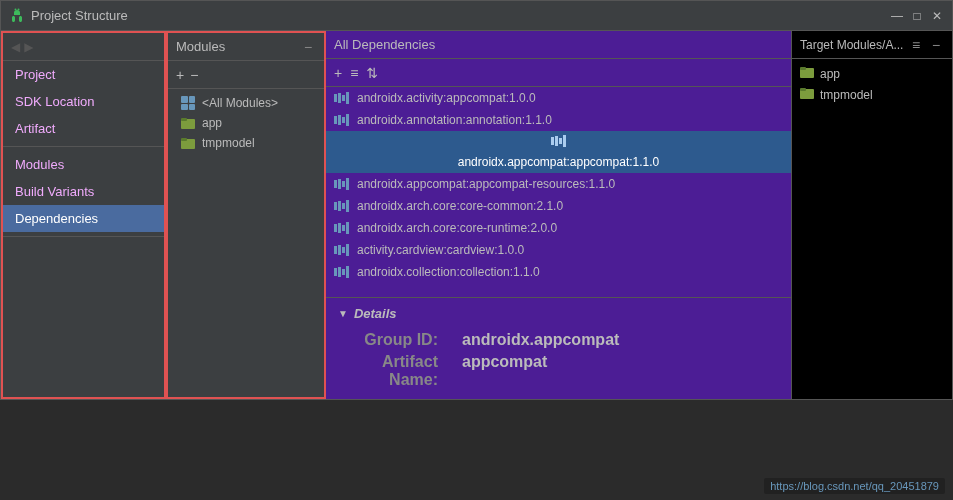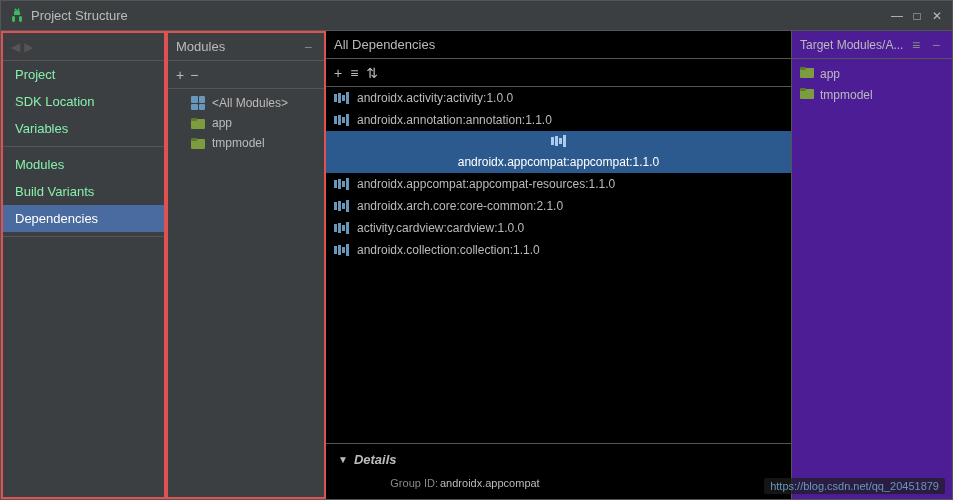--- a/index.html
+++ b/index.html
@@ -8,21 +8,21 @@
       height: 500px;
       background: #2b2b2b;
       font-family: 'Segoe UI', Arial, sans-serif;
       font-size: 13px;
       color: #bbbbbb;
       overflow: hidden;
     }
 
     .window {
       width: 953px;
-      height: 500px;
+      height: 400px;
       display: flex;
       flex-direction: column;
       background: #3c3f41;
       border: 1px solid #555;
     }
 
     
     .title-bar {
       background: #3c3f41;
       height: 30px;
@@ -86,21 +86,21 @@
     .nav-arrow {
       color: #888;
       cursor: pointer;
       font-size: 12px;
     }
     .nav-arrow.disabled { color: #555; }
 
     .sidebar-item {
       padding: 6px 12px;
       cursor: pointer;
-      color: #86efac;
+      color: #f0abfc;
       font-size: 13px;
     }
     .sidebar-item.active {
       background: #4a6b9f;
       color: #ffffff;
     }
 
     .sidebar-divider {
       height: 1px;
       background: #555;
@@ -177,21 +177,21 @@
       cursor: pointer;
       font-size: 14px;
       display: flex;
       align-items: center;
       justify-content: center;
     }
 
     .modules-list {
       flex: 1;
       overflow-y: auto;
-      padding: 4px 14px;
+      padding: 4px 4px;
     }
 
     .module-item {
       display: flex;
       align-items: center;
       padding: 3px 8px;
       cursor: pointer;
       gap: 6px;
       color: #bbbbbb;
       font-size: 12px;
@@ -202,21 +202,21 @@
       height: 14px;
       display: inline-flex;
       align-items: center;
       justify-content: center;
       flex-shrink: 0;
     }
 
     
     .dependencies-panel {
       flex: 1;
-      background: #000000;
+      background: #4c1d95;
       display: flex;
       flex-direction: column;
       border-right: 1px solid #555;
       min-width: 0;
     }
 
     .deps-header {
       display: flex;
       align-items: center;
       justify-content: space-between;
@@ -283,38 +283,39 @@
       font-size: 10px;
     }
     .details-title {
       font-size: 13px;
       font-weight: bold;
       color: #bbbbbb;
       font-style: italic;
     }
     .details-row {
       display: flex;
-      gap: 2px;
+      gap: 24px;
       padding: 2px 0;
-      font-size: 11px;
-      color: #bbbbbb;
+      font-size: 16px;
+      color: #bbbbbb;
+      font-weight: bold;
     }
     .details-label {
       width: 100px;
       color: #888;
       text-align: right;
     }
     .details-value {
       color: #bbbbbb;
     }
 
     
     .target-panel {
       width: 160px;
-      background: #4c1d95;
+      background: #000000;
       display: flex;
       flex-direction: column;
       flex-shrink: 0;
     }
 
     .target-header {
       display: flex;
       align-items: center;
       justify-content: space-between;
       padding: 4px 8px;
@@ -406,21 +407,21 @@
         <span class="nav-arrow disabled">◀</span>
         <span class="nav-arrow disabled">▶</span>
       </div>
       <div class="sidebar-item">
         <span>Project</span>
       </div>
       <div class="sidebar-item">
         <span>SDK Location</span>
       </div>
       <div class="sidebar-item">
-        <span>Variables</span>
+        <span>Artifact</span>
       </div>
       <div class="sidebar-divider"></div>
       <div class="sidebar-item">
         <span>Modules</span>
       </div>
       <div class="sidebar-item">
         <span>Build Variants</span>
       </div>
       <div class="sidebar-item active">
         <span>Dependencies</span>
@@ -485,21 +486,21 @@
         <span class="toolbar-btn">⇅</span>
       </div>
       <div class="deps-list">
         <div class="dep-item">
           <span class="dep-icon">
             <span class="dep-bar" style="height:8px;"></span>
             <span class="dep-bar" style="height:10px;"></span>
             <span class="dep-bar" style="height:6px;"></span>
             <span class="dep-bar" style="height:12px;"></span>
           </span>
-          <span>androidx.activity:activity:1.0.0</span>
+          <span>androidx.activity:appcompat:1.0.0</span>
         </div>
         <div class="dep-item">
           <span class="dep-icon">
             <span class="dep-bar" style="height:8px;"></span>
             <span class="dep-bar" style="height:10px;"></span>
             <span class="dep-bar" style="height:6px;"></span>
             <span class="dep-bar" style="height:12px;"></span>
           </span>
           <span>androidx.annotation:annotation:1.1.0</span>
         </div>
@@ -530,41 +531,54 @@
           </span>
           <span>androidx.arch.core:core-common:2.1.0</span>
         </div>
         <div class="dep-item">
           <span class="dep-icon">
             <span class="dep-bar" style="height:8px;"></span>
             <span class="dep-bar" style="height:10px;"></span>
             <span class="dep-bar" style="height:6px;"></span>
             <span class="dep-bar" style="height:12px;"></span>
           </span>
-          <span>activity.cardview:cardview:1.0.0</span>
+          <span>androidx.arch.core:core-runtime:2.0.0</span>
         </div>
         <div class="dep-item">
           <span class="dep-icon">
             <span class="dep-bar" style="height:8px;"></span>
             <span class="dep-bar" style="height:10px;"></span>
             <span class="dep-bar" style="height:6px;"></span>
             <span class="dep-bar" style="height:12px;"></span>
           </span>
+          <span>activity.cardview:cardview:1.0.0</span>
+        </div>
+        <div class="dep-item">
+          <span class="dep-icon">
+            <span class="dep-bar" style="height:8px;"></span>
+            <span class="dep-bar" style="height:10px;"></span>
+            <span class="dep-bar" style="height:6px;"></span>
+            <span class="dep-bar" style="height:12px;"></span>
+          </span>
           <span>androidx.collection:collection:1.1.0</span>
         </div>
       </div>
 
       <div class="details-section">
         <div class="details-header">
           <span class="details-triangle">▼</span>
           <span class="details-title">Details</span>
         </div>
         <div class="details-row">
           <span class="details-label">Group ID:</span>
           <span class="details-value">androidx.appcompat</span>
+        </div>
+        <div class="details-row">
+          <span class="details-label">Artifact Name:</span>
+          <span class="details-value">appcompat</span>
         </div>
       </div>
     </div>
 
     <div class="target-panel">
       <div class="target-header">
         <span class="target-title">Target Modules/A...</span>
         <div class="target-controls">
           <span class="panel-ctrl-btn">≡</span>
           <span class="panel-ctrl-btn">−</span>

